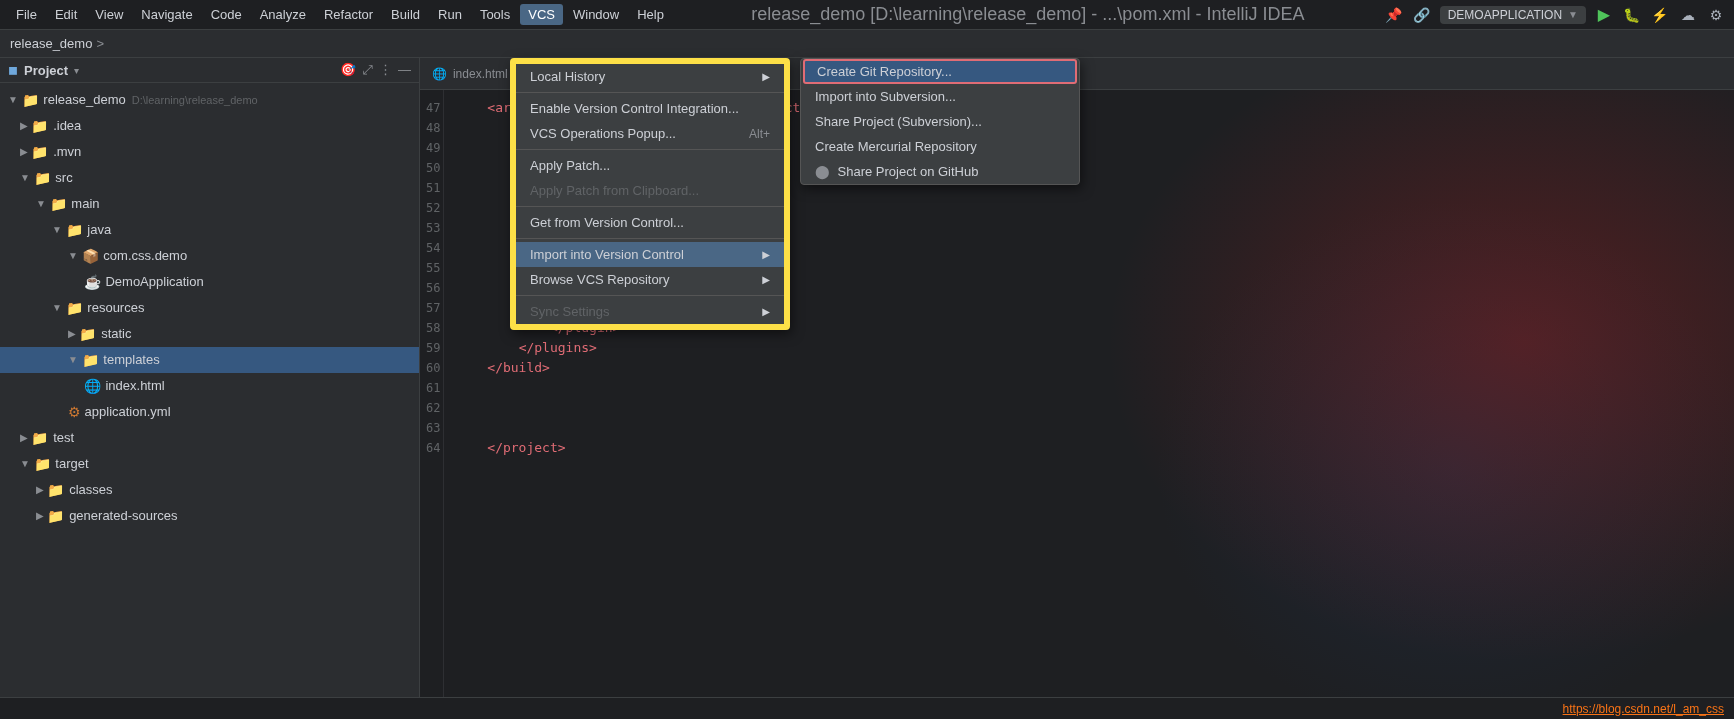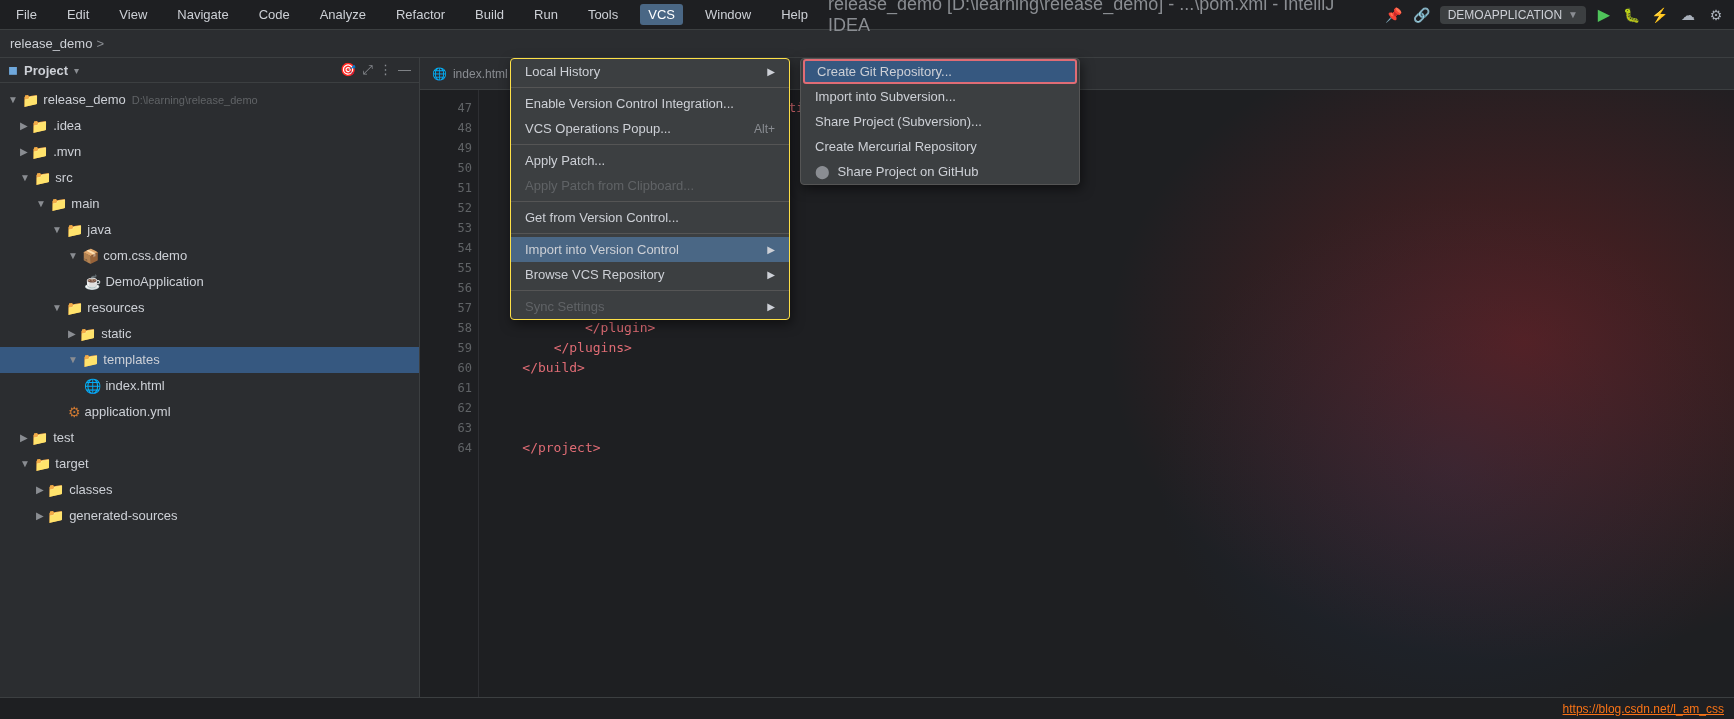--- a/index.html
+++ b/index.html
@@ -19,21 +19,21 @@
       display: flex;
       align-items: center;
       background: #1e1f22;
       height: 30px;
       padding: 0 8px;
       gap: 12px;
       border-bottom: 1px solid #3c3f41;
     }
     .menu-items {
       display: flex;
-      gap: 14px;
+      gap: 2px;
     }
     .menu-item {
       padding: 3px 8px;
       cursor: pointer;
       color: #cdd0d6;
       font-size: 13px;
       border-radius: 3px;
     }
     .menu-item.vcs-active { background: #4a6785; color: #fff; }
     .title-text {
@@ -180,21 +180,21 @@
     }
     .tab-close { font-size: 10px; color: #8a8d92; cursor: pointer; margin-left: auto; }
 
     .code-area {
       flex: 1;
       display: flex;
       overflow: hidden;
       position: relative;
     }
     .line-numbers {
-      width: 59px;
+      width: 24px;
       background: #1e1f22;
       color: #606366;
       font-size: 12px;
       font-family: 'Consolas', monospace;
       padding: 8px 6px;
       text-align: right;
       line-height: 20px;
       user-select: none;
       border-right: 1px solid #2e2f33;
     }
@@ -220,21 +220,21 @@
         radial-gradient(ellipse at 60% 60%, rgba(30,60,100,0.3) 0%, transparent 50%);
       pointer-events: none;
     }
 
     
     .vcs-dropdown {
       position: absolute;
       top: 58px;
       left: 510px;
       background: #3c3f41;
-      border: 1px solid #fde047;
+      border: 6px solid #fde047;
       border-radius: 4px;
       width: 280px;
       z-index: 100;
       box-shadow: 2px 4px 12px rgba(0,0,0,0.5);
     }
     .dropdown-item {
       display: flex;
       align-items: center;
       padding: 5px 14px;
       cursor: pointer;

